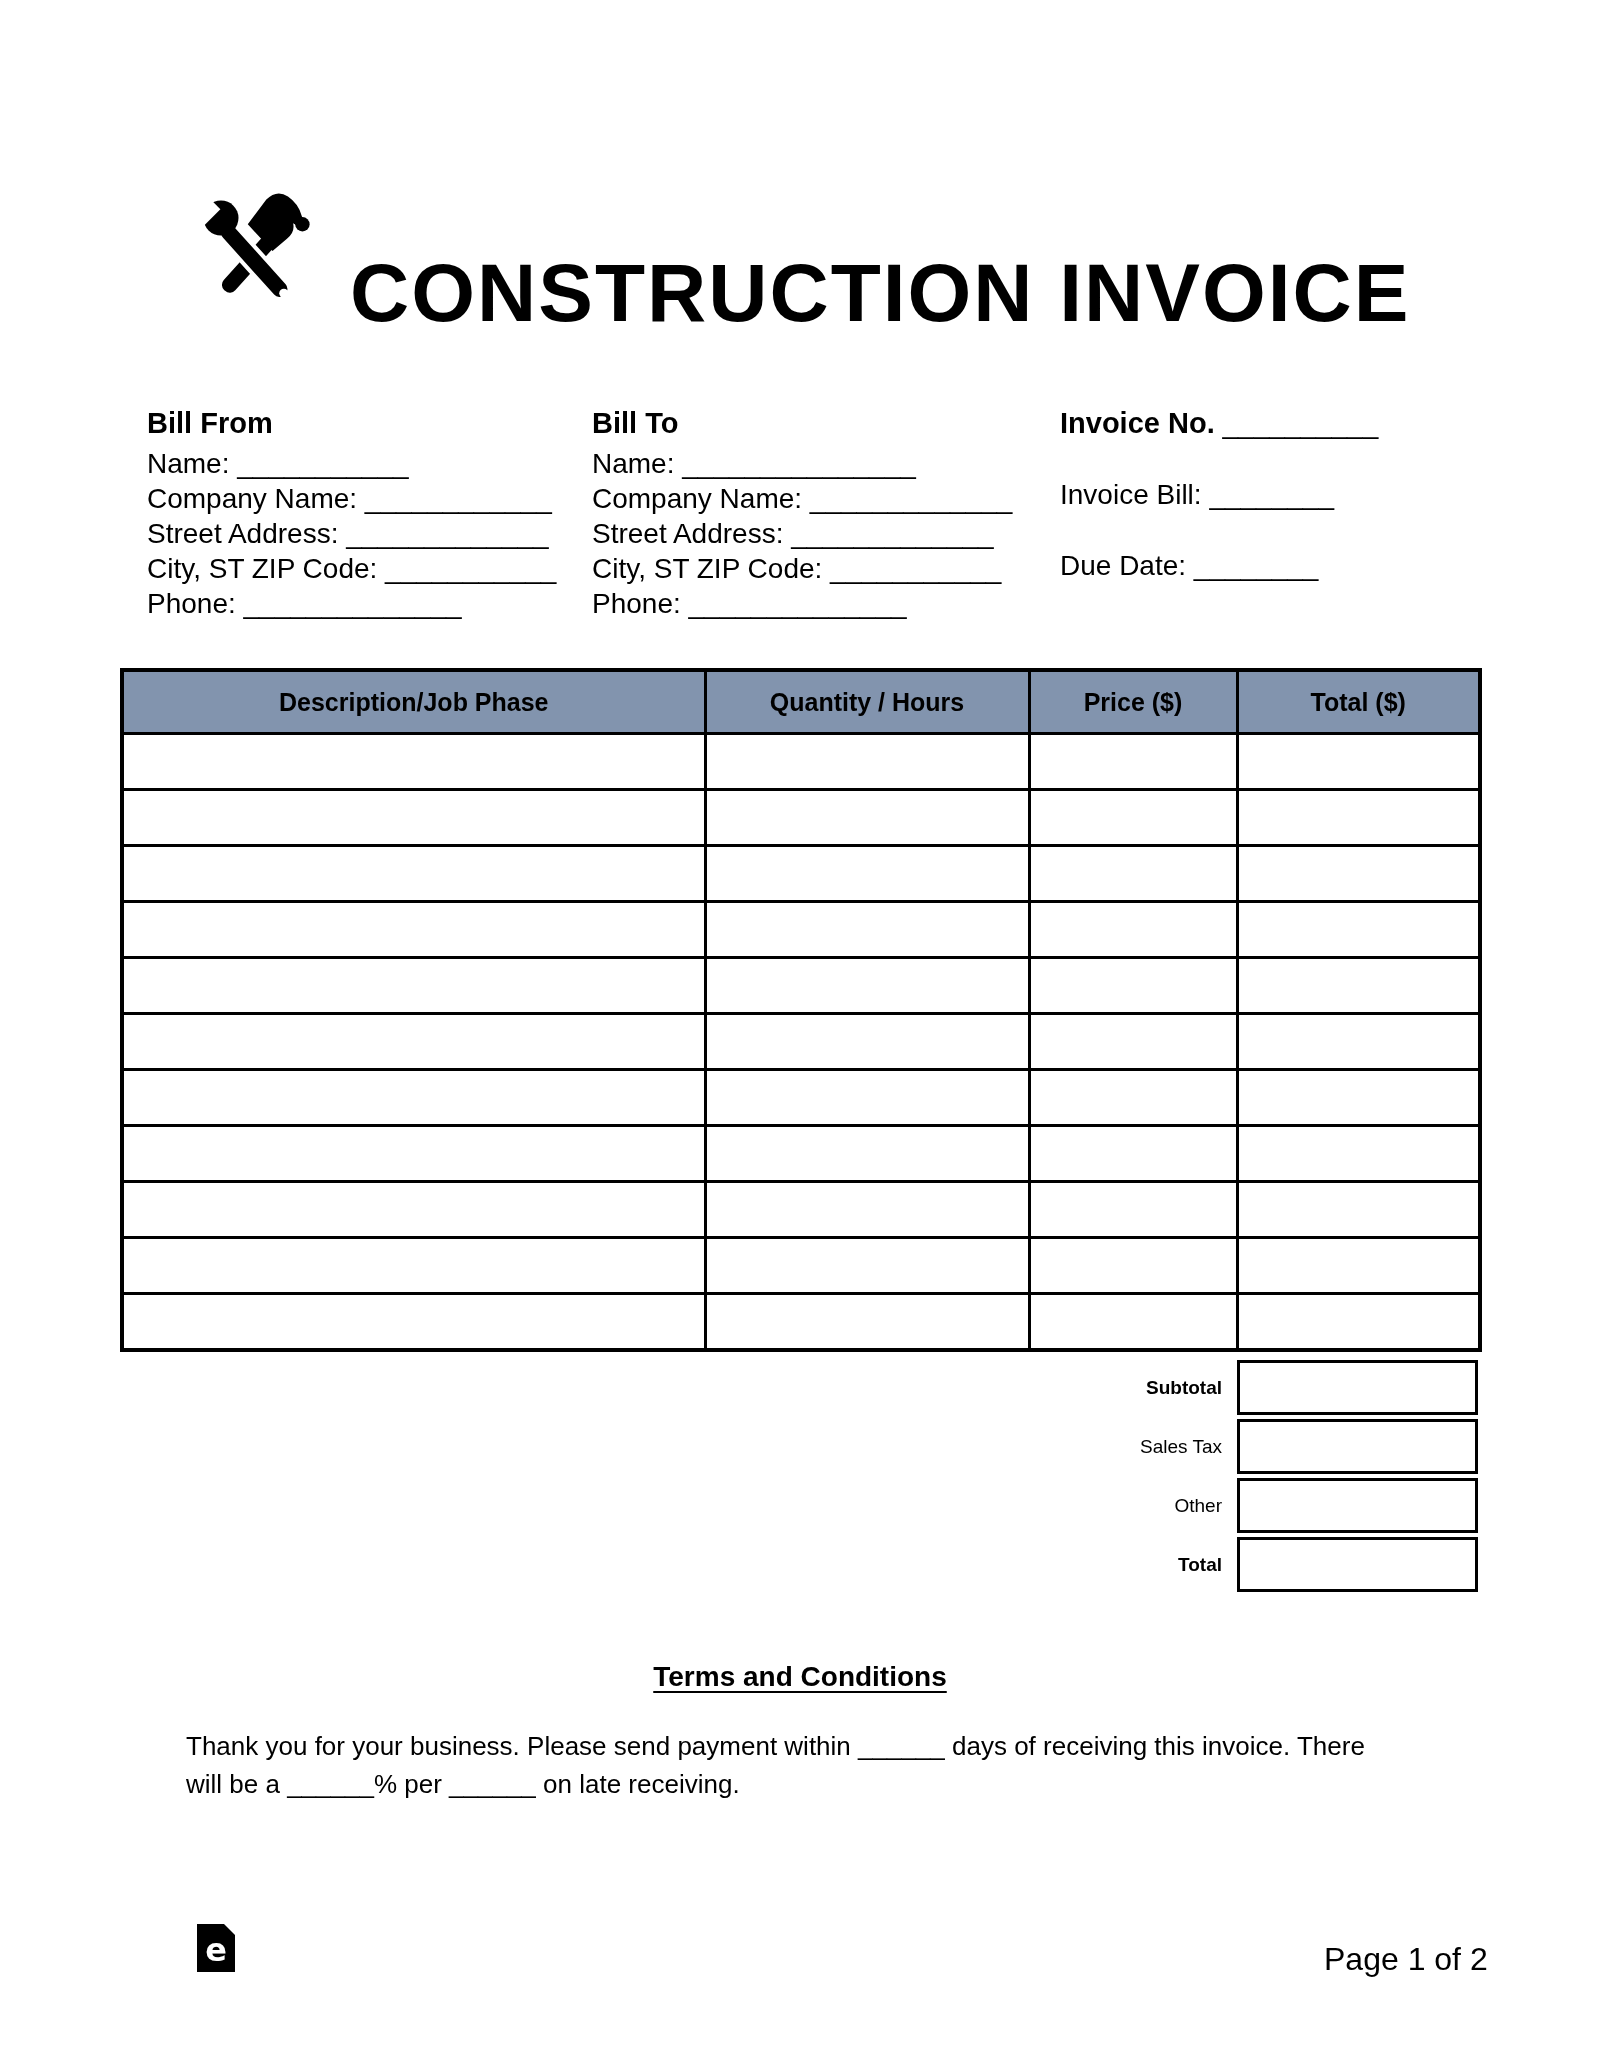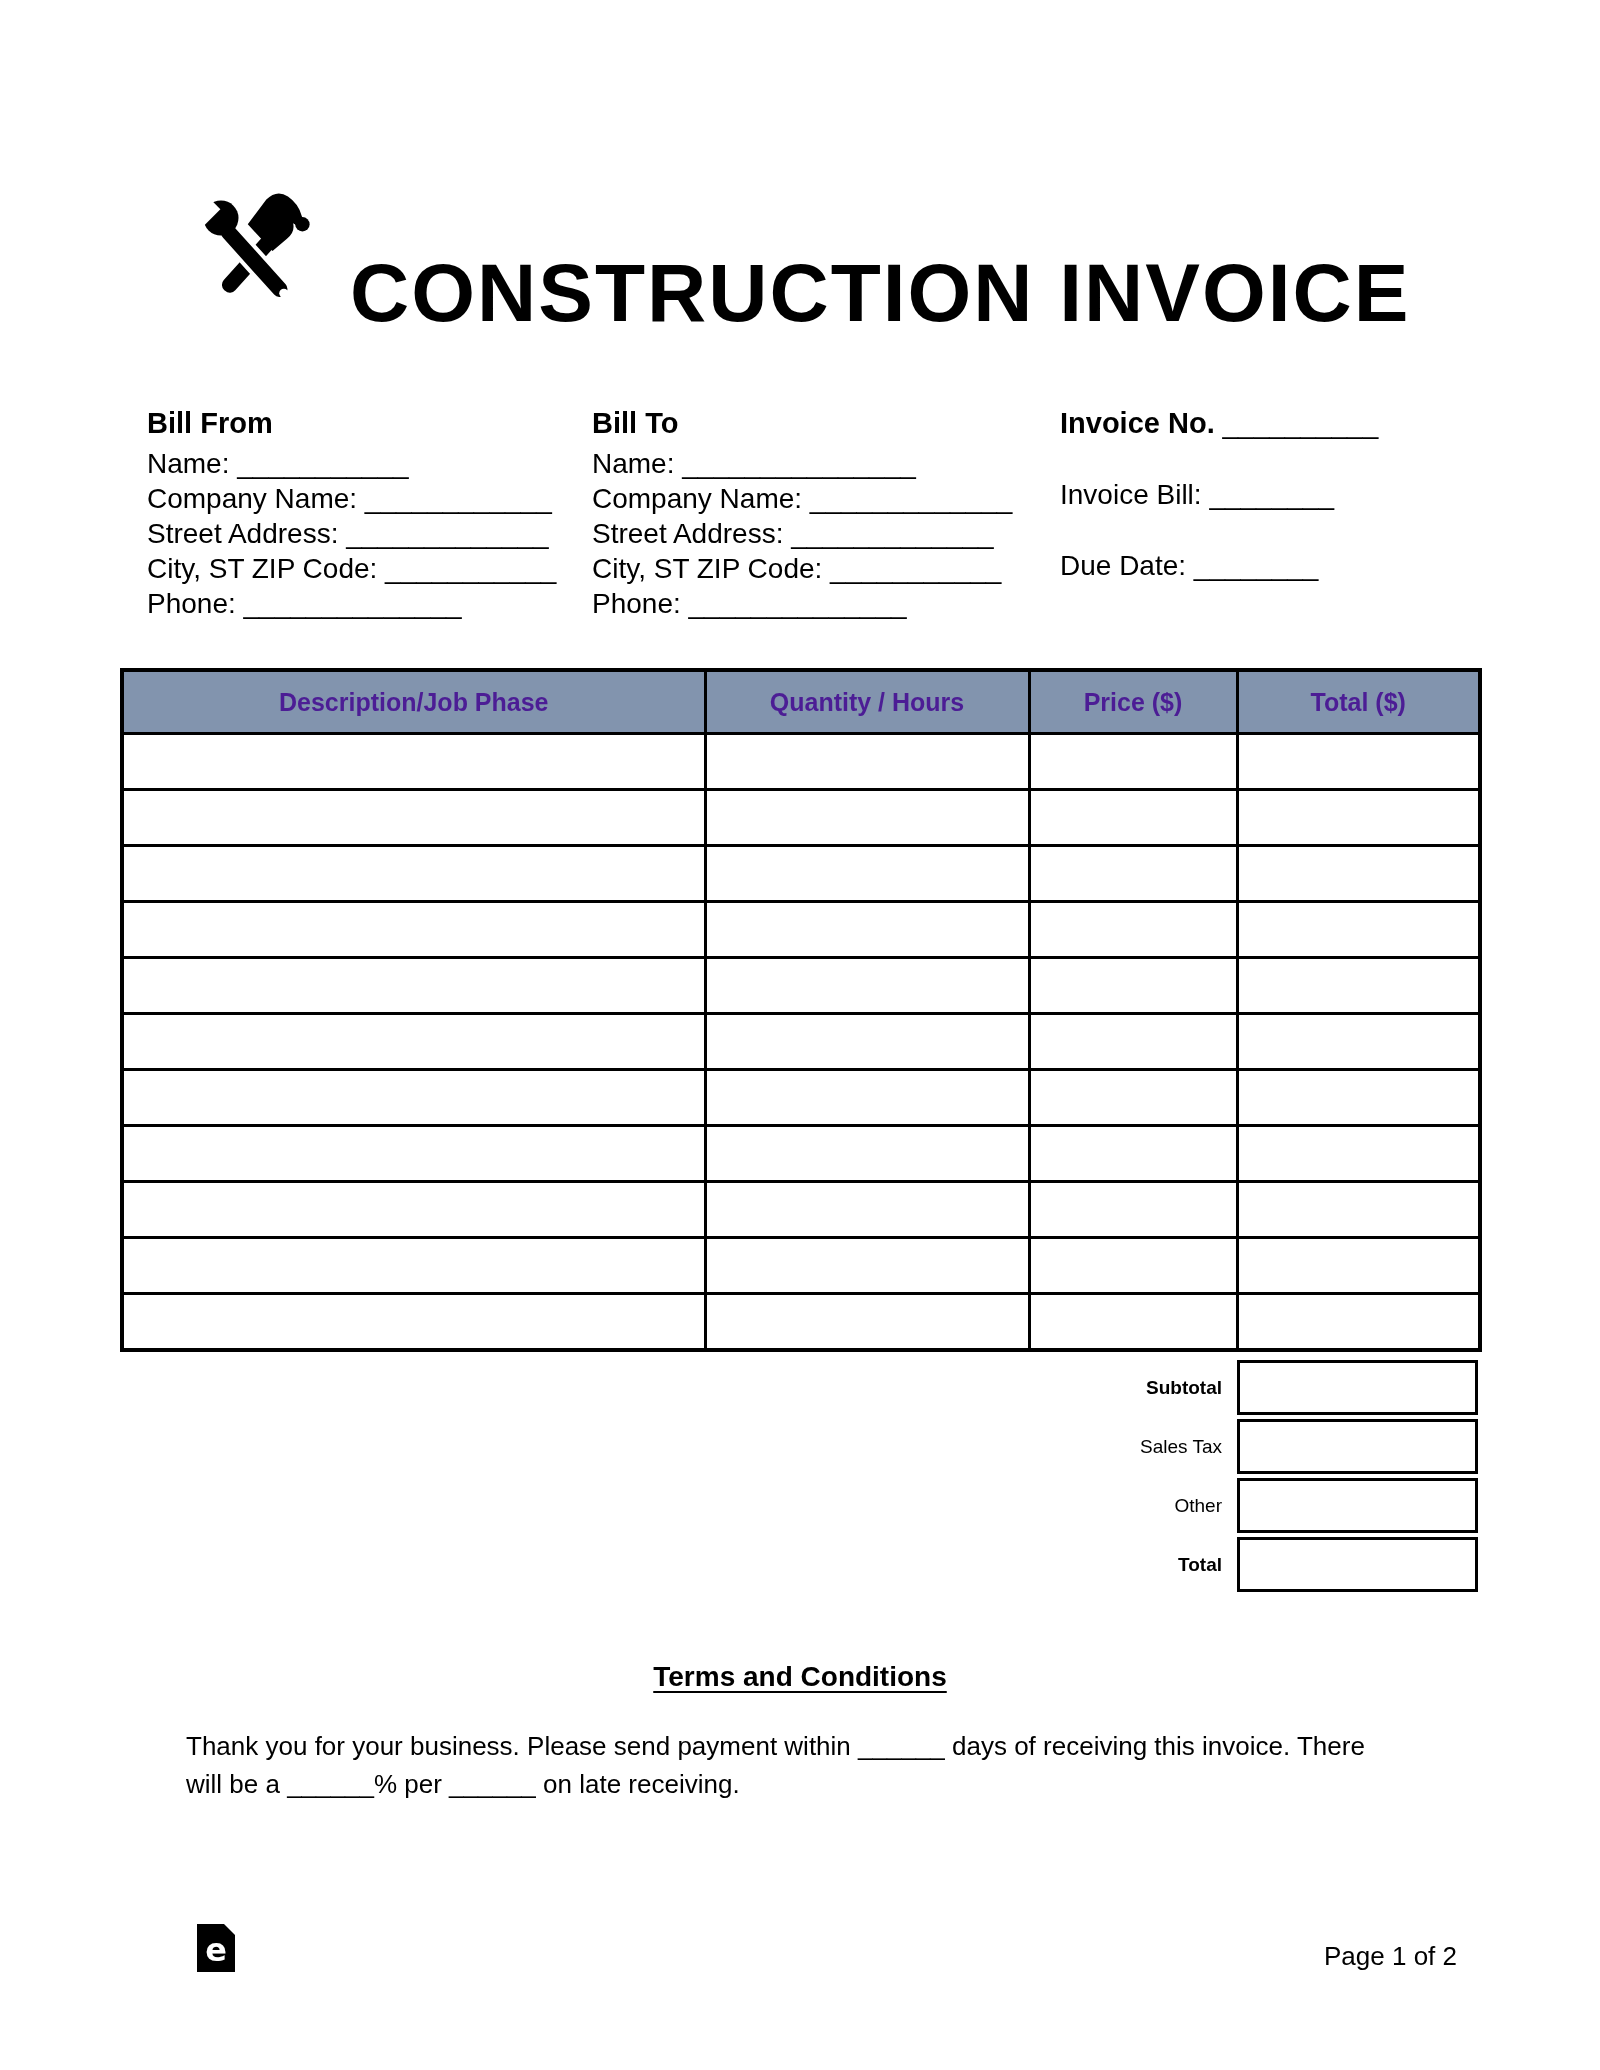--- a/index.html
+++ b/index.html
@@ -28,21 +28,21 @@
   .inv-label.bold { font-weight:bold; font-size:29px; }
 
   
   :root { --header-bg:#8294AE; }
   .items {
     position:absolute; left:120px; top:668px; width:1358px;
     border-collapse:collapse; table-layout:fixed; border:4px solid #000;
   }
   .items th {
     height:60px; border:3px solid #000; background:var(--header-bg);
-    color:#4c1d95; font-size:25px; font-weight:bold; text-align:center; padding:0;
+    color:#000000; font-size:25px; font-weight:bold; text-align:center; padding:0;
   }
   .items td { height:53px; border:3px solid #000; padding:0 8px; font-size:26px; }
 
   
   .summary { position:absolute; left:120px; top:1358px; width:1358px; }
   .summary-row { display:flex; align-items:center; height:59px; }
   .summary-label { width:1102px; text-align:right; font-size:19px; white-space:nowrap; }
   .summary-label.bold { font-weight:bold; }
   .summary-box { width:235px; height:49px; border:3px solid #000; margin-left:15px; font-size:26px; }
 
@@ -58,21 +58,21 @@
   
   .logo { position:absolute; left:197px; top:1924px; width:38px; height:48px; background:#000; }
   .logo::after {
     content:""; position:absolute; top:0; right:0; width:0; height:0;
     border-top:11px solid #fff; border-left:11px solid transparent;
   }
   .logo-letter {
     position:absolute; left:0; right:0; top:7px; text-align:center;
     color:#fff; font-weight:bold; font-size:32px; font-family:"DejaVu Sans", sans-serif;
   }
-  .page-number { position:absolute; left:1324px; top:1941px; font-size:26px; white-space:nowrap; }
+  .page-number { position:absolute; left:1324px; top:1941px; font-size:32px; white-space:nowrap; }
 </style>
 </head>
 <body>
 
 <div class="page">
 
   <svg class="tools-icon" viewBox="0 0 130 130" aria-hidden="true">
     <g fill="#000">
 
       <rect x="57" y="30" width="15" height="85" rx="7" transform="rotate(42 64 72)"></rect>

